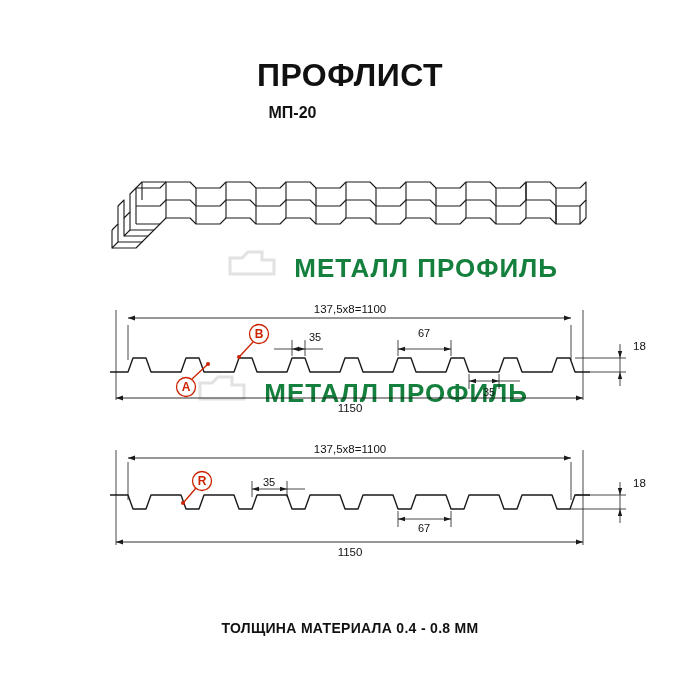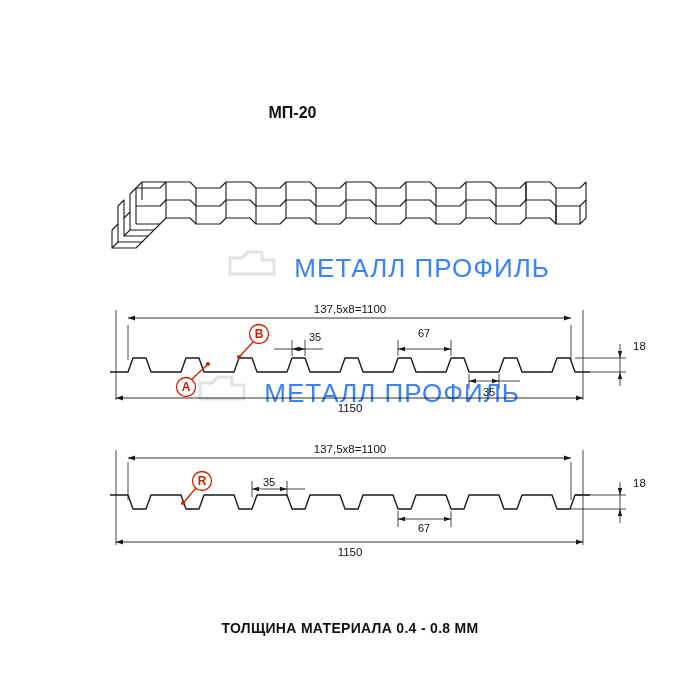--- a/index.html
+++ b/index.html
@@ -53,39 +53,40 @@
   }
   svg.drawing {
     position: absolute;
     top: 0;
     left: 0;
   }
   .wm {
     position: absolute;
     pointer-events: none;
     user-select: none;
-    color: #3b82f6;
-    font-weight: normal;
+    color: #15803d;
+    font-weight: bold;
     letter-spacing: 1px;
     white-space: nowrap;
   }
   .wm .wm-text { display: inline-block; vertical-align: middle; }
   .wm .wm-mark {
     display: inline-block;
     vertical-align: middle;
     margin-right: 10px;
   }
   .wm1 { top: 250px; left: 228px; font-size: 26px; }
   .wm2 { top: 375px; left: 198px; font-size: 26px; }
 </style>
 </head>
 <body>
 
 <div class="page">
 
+  <div class="title">ПРОФЛИСТ</div>
   <div class="subtitle">МП-20</div>
 
   <div class="wm wm1">
     <span class="wm-mark">
       <svg width="48" height="30" viewBox="0 0 48 30">
         <path d="M2 24 L2 8 L14 8 L20 2 L34 2 L34 10 L46 10 L46 24 Z" fill="none" stroke="#e2e2e2" stroke-width="3"></path>
       </svg>
     </span>
     <span class="wm-text">МЕТАЛЛ ПРОФИЛЬ</span>
   </div>

